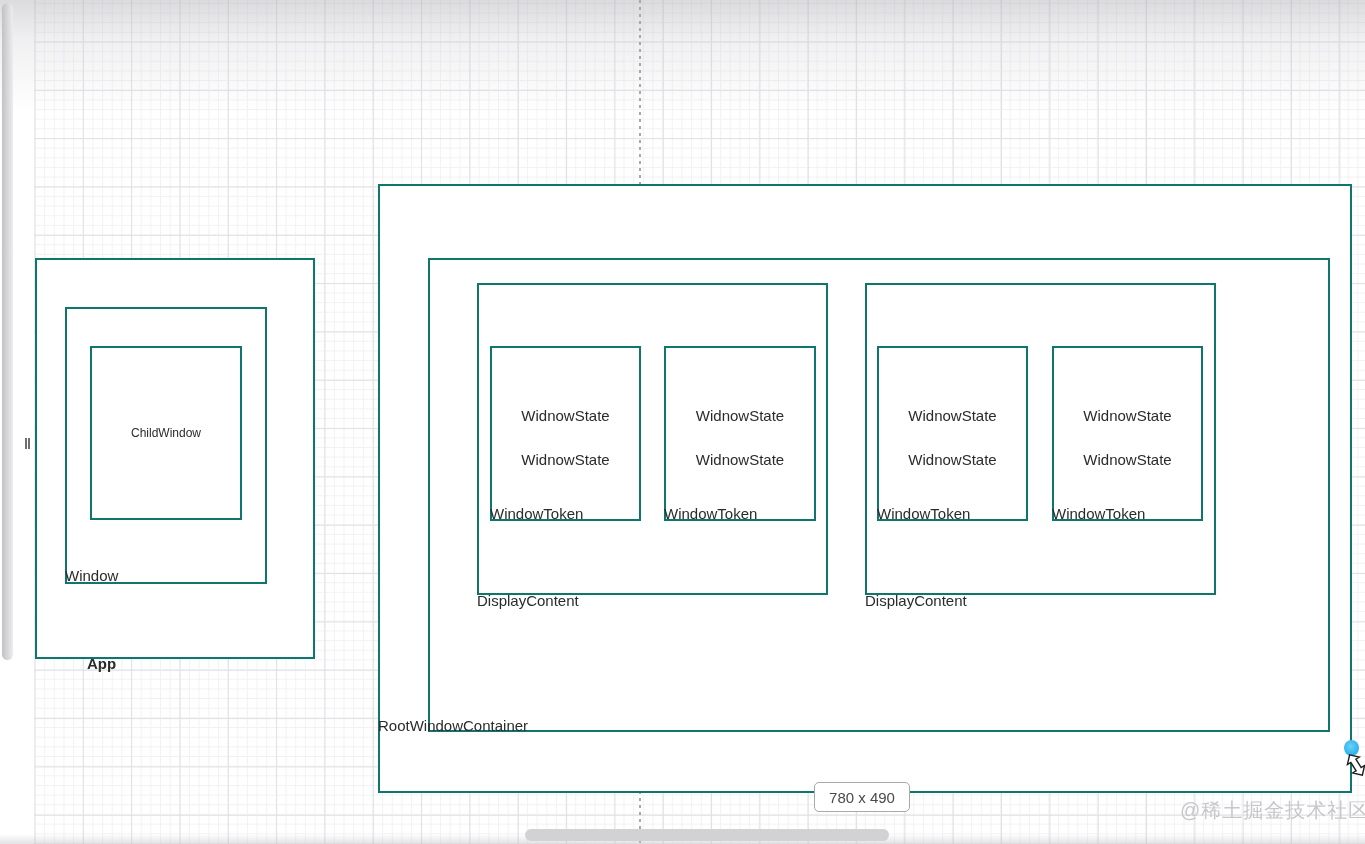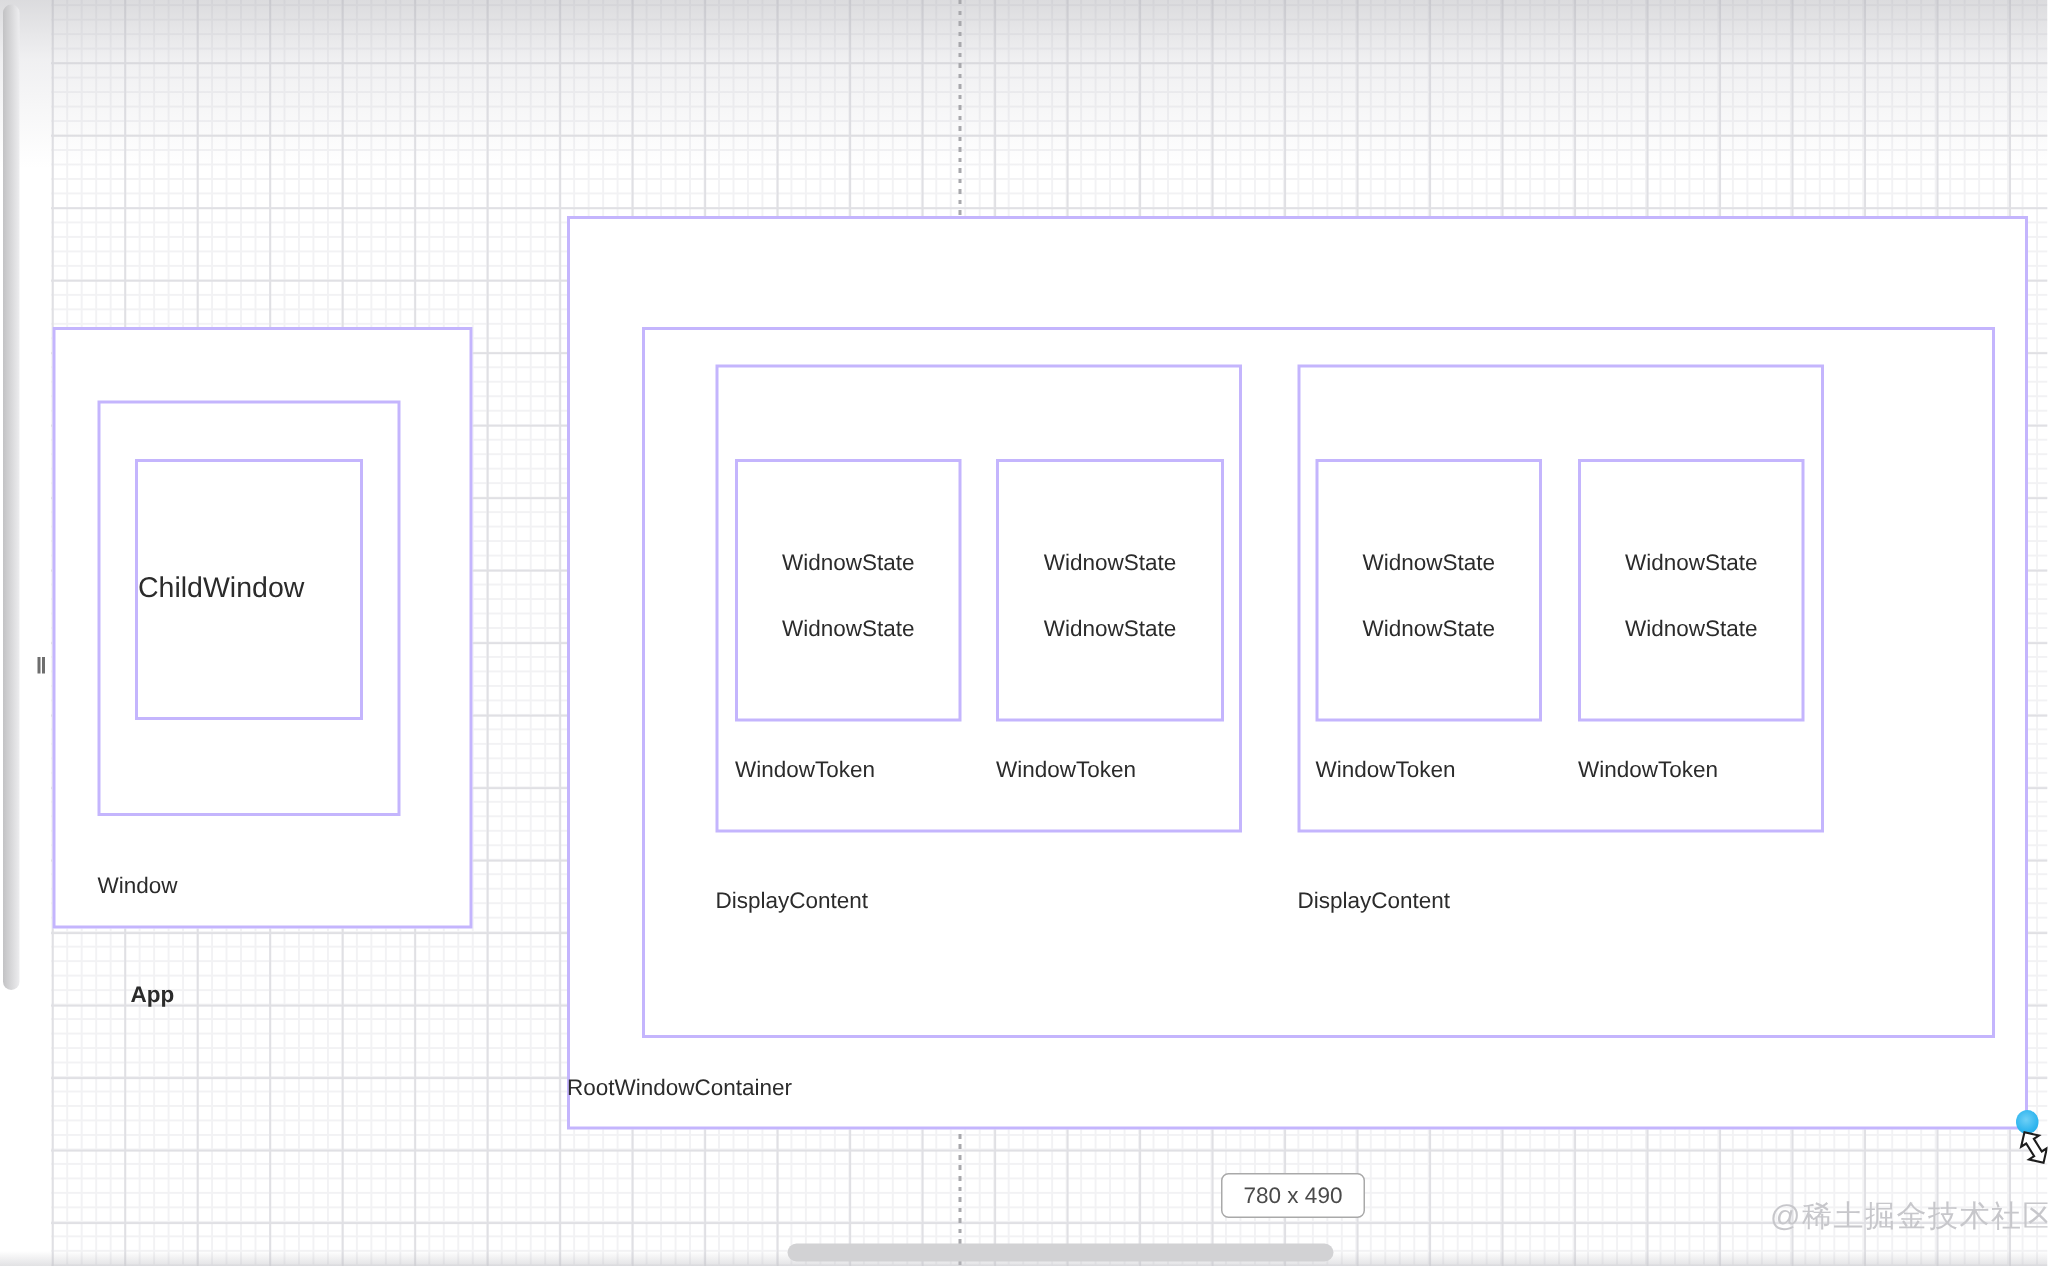--- a/index.html
+++ b/index.html
@@ -24,28 +24,28 @@
   }
   .bottom-shade{
     position:absolute;left:0;bottom:0;width:1365px;height:10px;z-index:1;pointer-events:none;
     background:linear-gradient(to top, rgba(190,190,195,0.45), rgba(255,255,255,0));
   }
   .page-guide{
     position:absolute;left:639px;top:0;width:2px;height:844px;z-index:1;
     background:repeating-linear-gradient(to bottom,#a8a8ac 0 3px,transparent 3px 7px);
   }
   
-  .box{position:absolute;background:#ffffff;border:2px solid #c4b5fd;box-sizing:border-box;z-index:2;}
+  .box{position:absolute;background:#ffffff;border:2px solid #0f766e;box-sizing:border-box;z-index:2;margin-top:40px;}
   .lbl{
     position:absolute;z-index:3;font-size:15px;line-height:17px;color:#2b2b2b;
     text-align:left;white-space:nowrap;
   }
   .state-box{display:flex;flex-direction:column;align-items:center;justify-content:center;row-gap:26px;padding-top:8px;}
   .state-line{font-size:15px;line-height:18px;color:#2b2b2b;}
-  .center-label{display:flex;align-items:center;justify-content:flex-start;font-size:19px;color:#2b2b2b;}
+  .center-label{display:flex;align-items:center;justify-content:center;font-size:12px;color:#2b2b2b;}
   
   .v-scrollbar{
     position:absolute;left:2px;top:3px;width:11px;height:657px;z-index:5;border-radius:6px;
     background:linear-gradient(to right,#c2c2c4,#ededef);
   }
   .h-scrollbar{
     position:absolute;left:525px;top:829px;width:364px;height:12px;z-index:5;border-radius:6px;
     background:#d2d2d4;
   }
   .collapse-handle{
@@ -73,21 +73,21 @@
 
 <div class="canvas-grid"></div>
 <div class="top-shade"></div>
 <div class="page-guide"></div>
 
 <div class="box" style="left:35px;top:218px;width:280px;height:401px;"></div>
 <div class="box" style="left:65px;top:267px;width:202px;height:277px;"></div>
 <div class="box center-label" style="left:90px;top:306px;width:152px;height:174px;">
   <span>ChildWindow</span>
 </div>
-<div class="lbl" style="left:65px;top:582px;width:202px;">Window</div>
+<div class="lbl" style="left:65px;top:567px;width:202px;">Window</div>
 <div class="lbl" style="left:87px;top:655px;width:120px;font-weight:bold;">App</div>
 
 <div class="box" style="left:378px;top:144px;width:974px;height:609px;"></div>
 <div class="box" style="left:428px;top:218px;width:902px;height:474px;"></div>
 
 <div class="box" style="left:477px;top:243px;width:351px;height:312px;"></div>
 <div class="box state-box" style="left:490px;top:306px;width:151px;height:175px;">
   <span class="state-line">WidnowState</span>
   <span class="state-line">WidnowState</span>
 </div>

